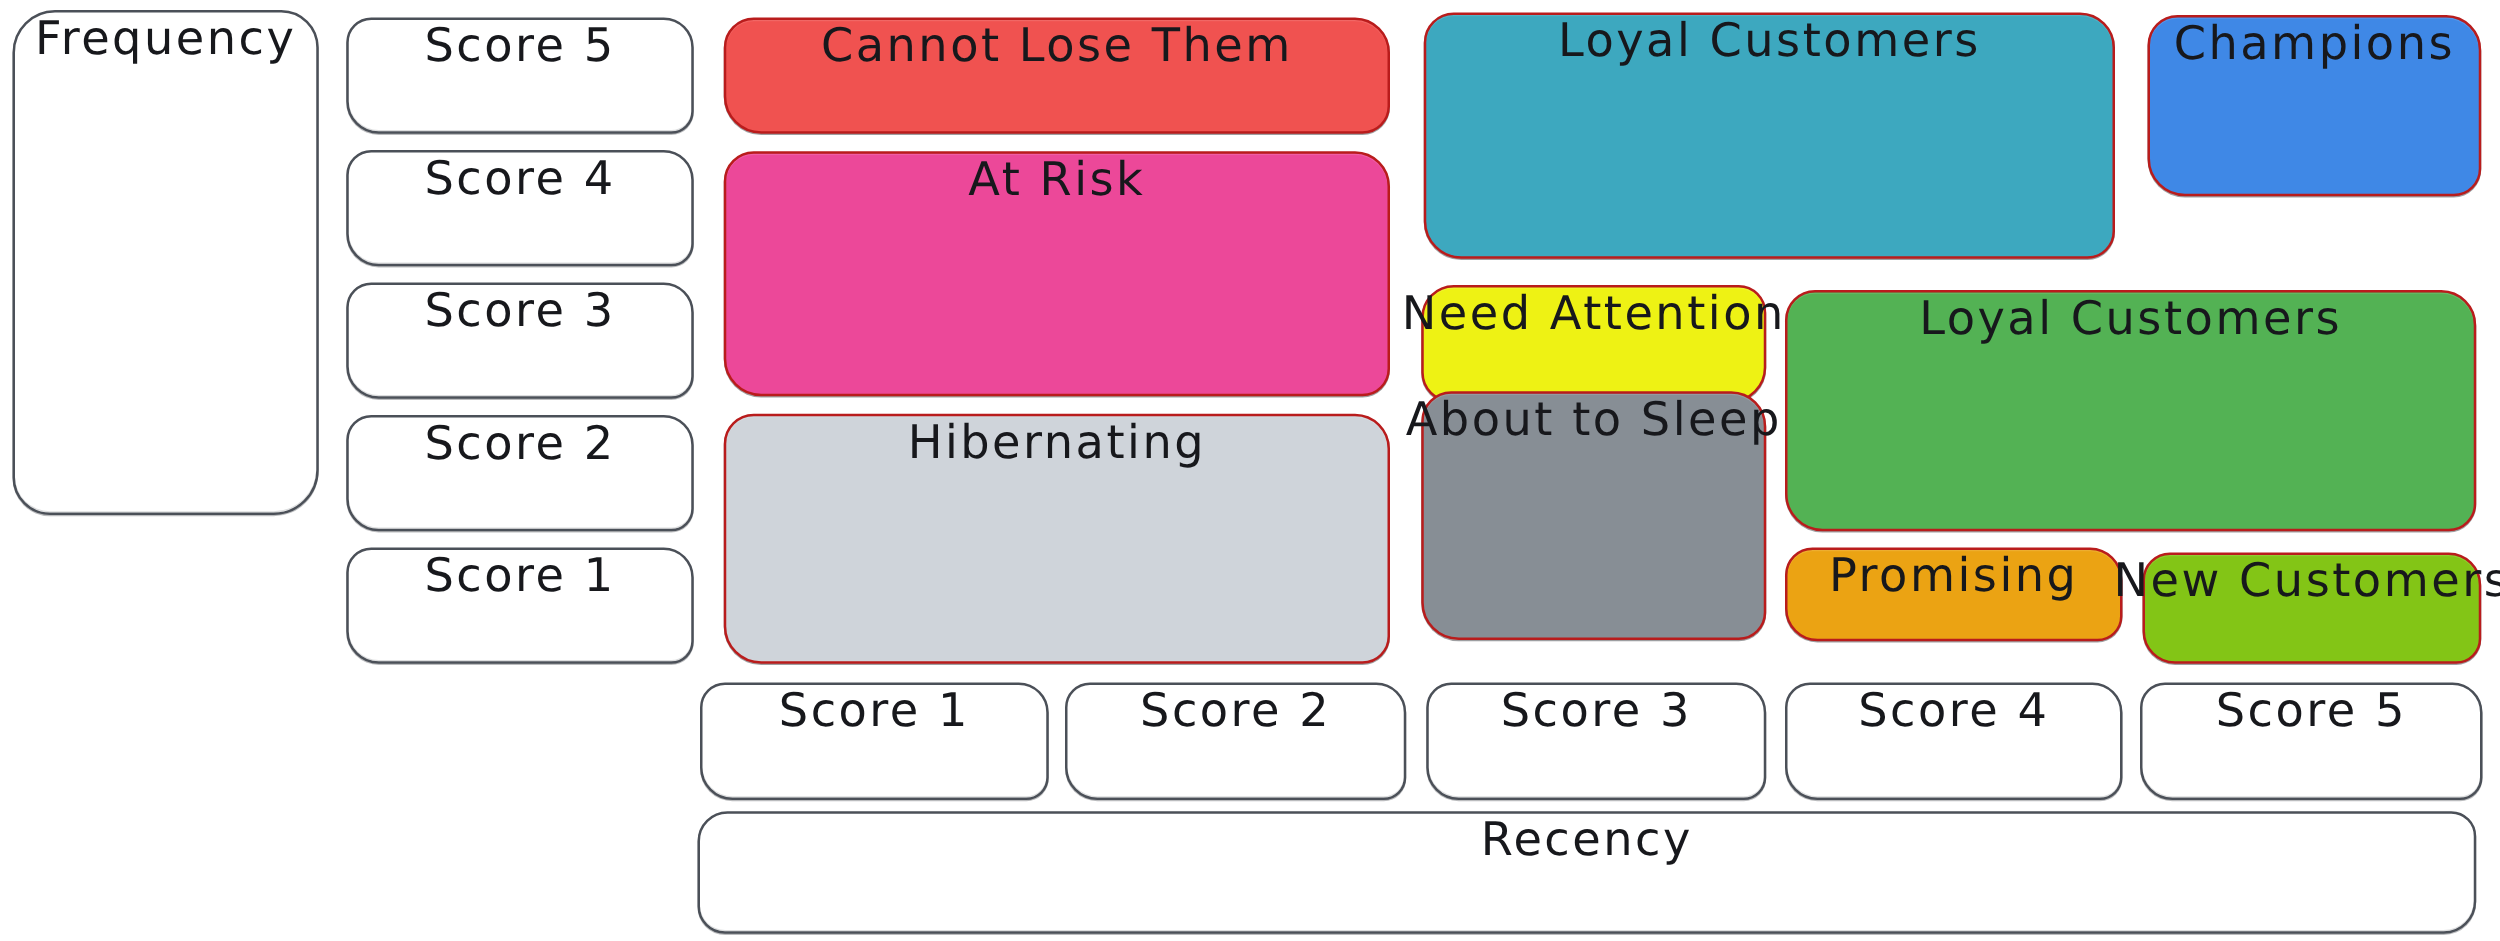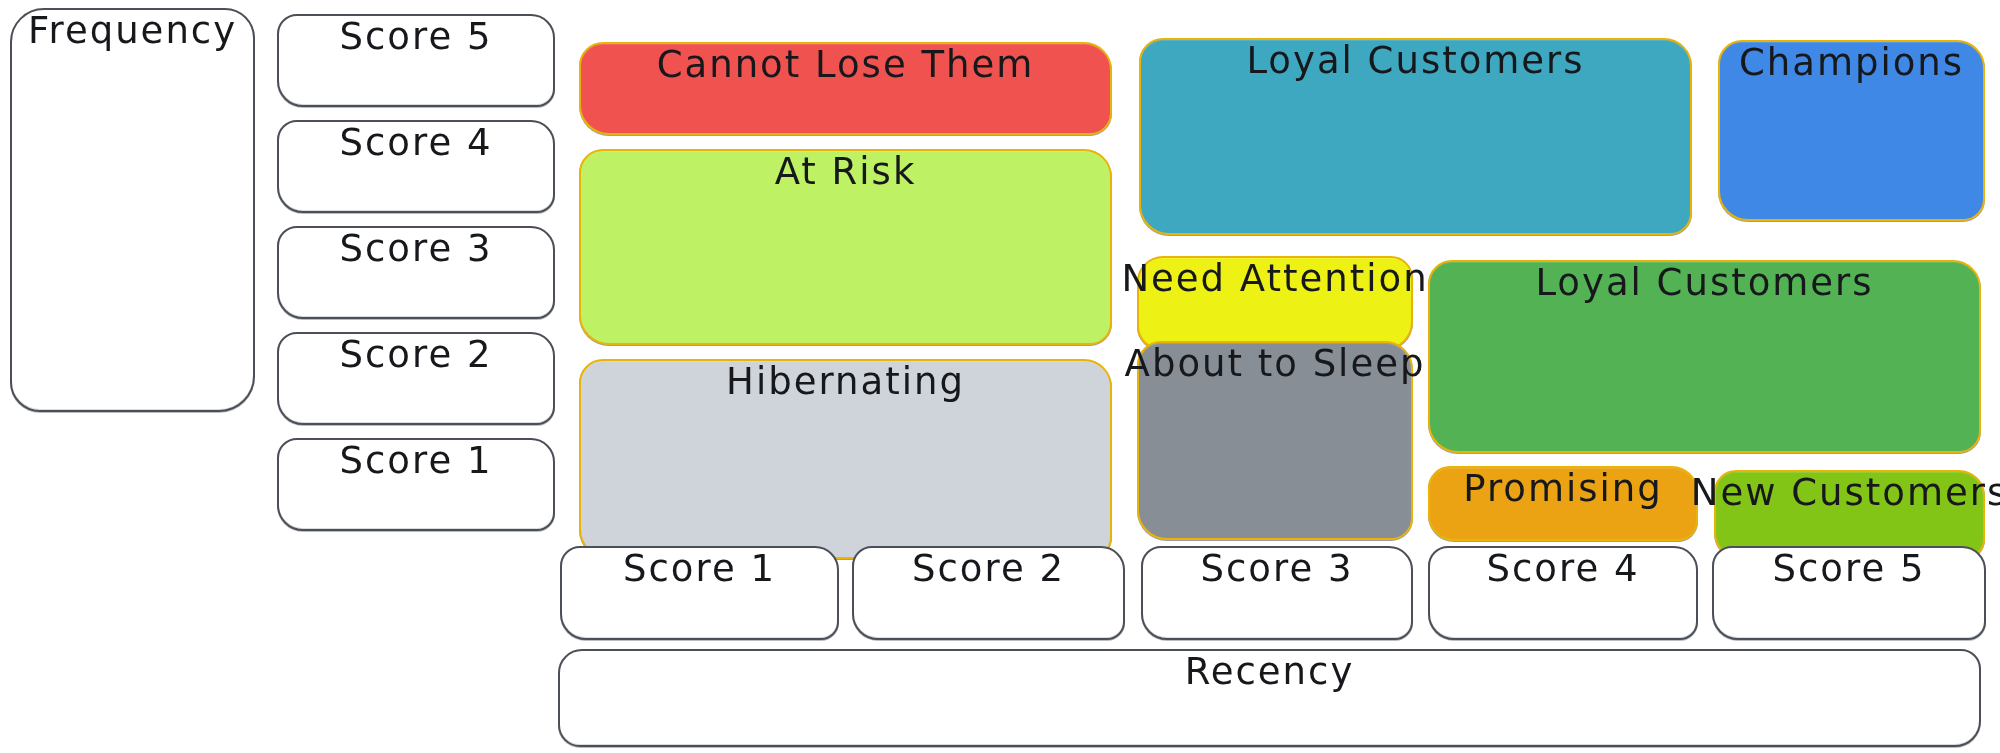--- a/index.html
+++ b/index.html
@@ -32,39 +32,38 @@
   }
   
   .axis-box {
     background: #ffffff;
     border: 2px solid #4b5058;
     border-radius: 20px 24px 18px 26px;
     box-shadow: 0 1px 0 rgba(60,64,70,.35), inset 0 -1px 0 rgba(60,64,70,.18);
   }
   
   .seg {
-    border: 2px solid #eab308;
+    border: 2px solid #b91c1c;
     border-radius: 24px 28px 22px 30px;
     box-shadow: 0 1px 0 rgba(40,42,46,.45), inset 0 1px 0 rgba(255,255,255,.12);
-    margin-top: 28px;
   }
 
   
   #freq      { left:10px;   top:8px;   width:245px; height:404px; border-radius:34px 30px 36px 30px; }
   #f5        { left:277px;  top:14px;  width:278px; height:93px;  }
   #f4        { left:277px;  top:120px; width:278px; height:93px;  }
   #f3        { left:277px;  top:226px; width:278px; height:93px;  }
   #f2        { left:277px;  top:332px; width:278px; height:93px;  }
   #f1        { left:277px;  top:438px; width:278px; height:93px;  }
 
   #s-clt     { left:579px;  top:14px;  width:533px; height:93px;  }
   #s-risk    { left:579px;  top:121px; width:533px; height:196px; }
   #s-hib     { left:579px;  top:331px; width:533px; height:200px; }
   #s-loyal   { left:1139px; top:10px;  width:553px; height:197px; }
-  #s-champ   { left:1718px; top:12px;  width:267px; height:181px; }
+  #s-champ   { left:1718px; top:12px;  width:267px; height:145px; }
   #s-need    { left:1137px; top:228px; width:276px; height:94px;  border-radius:26px 22px 28px 24px; }
   #s-loyal2  { left:1428px; top:232px; width:553px; height:193px; }
   #s-sleep   { left:1137px; top:313px; width:276px; height:199px; }
   #s-prom    { left:1428px; top:438px; width:270px; height:75px;  border-radius:22px 26px 20px 26px; }
   #s-new     { left:1714px; top:442px; width:271px; height:89px;  border-radius:22px 26px 20px 26px; }
 
   #r1        { left:560px;  top:546px; width:279px; height:94px;  }
   #r2        { left:852px;  top:546px; width:273px; height:94px;  }
   #r3        { left:1141px; top:546px; width:272px; height:94px;  }
   #r4        { left:1428px; top:546px; width:270px; height:94px;  }
@@ -91,21 +90,21 @@
   <div class="box axis-box" id="f2">
     <span>Score 2</span>
   </div>
   <div class="box axis-box" id="f1">
     <span>Score 1</span>
   </div>
 
   <div class="box seg" id="s-clt" style="background: rgb(240, 82, 80);">
     <span>Cannot Lose Them</span>
   </div>
-  <div class="box seg" id="s-risk" style="background: #bef264;">
+  <div class="box seg" id="s-risk" style="background: #ec4899;">
     <span>At Risk</span>
   </div>
   <div class="box seg" id="s-hib" style="background: rgb(207, 212, 218);">
     <span>Hibernating</span>
   </div>
   <div class="box seg" id="s-loyal" style="background: rgb(61, 168, 191);">
     <span>Loyal Customers</span>
   </div>
   <div class="box seg" id="s-champ" style="background: rgb(63, 136, 230);">
     <span>Champions</span>

